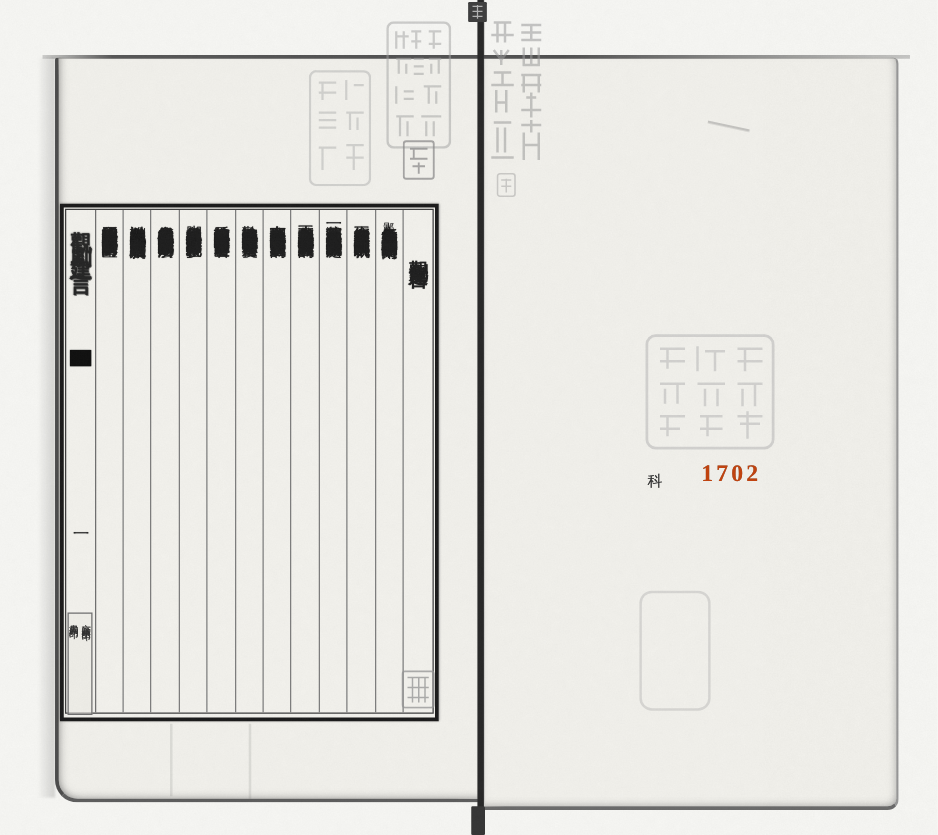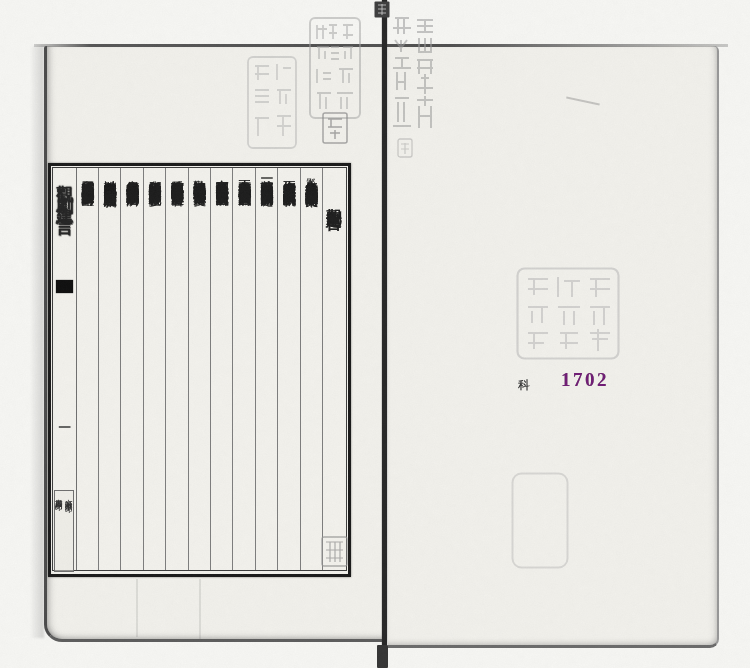--- a/index.html
+++ b/index.html
@@ -81,21 +81,21 @@
     background:rgba(235,234,228,.5);
   }
   .printer-col{
     writing-mode:vertical-rl;text-orientation:upright;
     font-size:7.5px;line-height:9px;letter-spacing:1.4px;color:#2e2e2e;
     text-shadow:0 0 .5px rgba(20,20,20,.6);white-space:nowrap;
   }
   
   .cat-char{left:518px;top:377px;font-size:12px;color:#333;letter-spacing:0;text-shadow:0 0 .4px rgba(40,40,40,.6);}
   .shelf-num{
-    left:561px;top:369px;font-size:19px;font-weight:600;letter-spacing:2.5px;color:#701a75;
+    left:561px;top:369px;font-size:19px;font-weight:600;letter-spacing:2.5px;color:#c2410c;
     font-family:"Liberation Serif","DejaVu Serif",serif;text-shadow:0 0 .5px rgba(40,40,40,.5);
   }
   
   .streak{background:rgba(90,90,90,.14);filter:blur(.4px);}
   .streak-a{left:136px;top:579px;width:1.6px;height:58px;}
   .streak-b{left:199px;top:579px;width:1.6px;height:60px;}
   .scratch{left:566px;top:100px;width:34px;height:1.5px;background:rgba(110,110,110,.35);transform:rotate(12deg);filter:blur(.3px);}
   .noise{left:0;top:0;width:750px;height:668px;pointer-events:none;}
 </style>
 </head>

